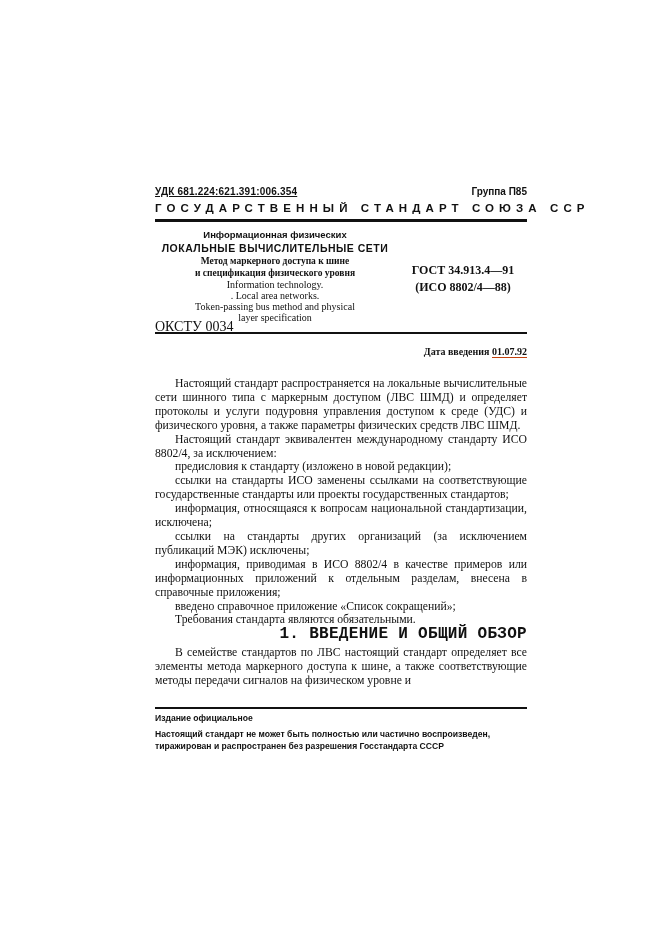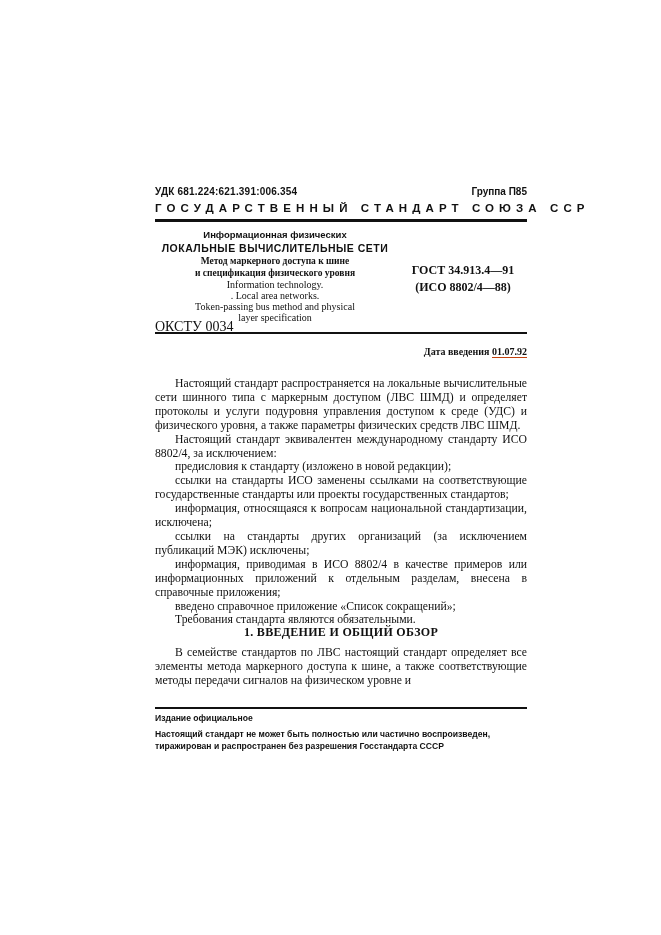--- a/index.html
+++ b/index.html
@@ -7,21 +7,21 @@
     width: 661px; height: 935px;
     background: #ffffff;
     position: relative;
     overflow: hidden;
     color: #111;
     font-family: "Liberation Serif", "DejaVu Serif", serif;
   }
   .abs { position: absolute; }
   .page { position: absolute; left: 155px; top: 0; width: 372px; height: 935px; }
 
-  .udk { top: 186px; left: 0; font-size: 10px; font-weight: bold; font-family: "Liberation Sans", sans-serif; letter-spacing: 0.2px; }
+  .udk { top: 186px; left: 0; font-size: 10px; font-weight: bold; font-family: "Liberation Sans", sans-serif; letter-spacing: 0.2px; text-decoration: underline; }
   .group { top: 186px; right: 0; font-size: 10px; font-weight: bold; font-family: "Liberation Sans", sans-serif; }
   .state-std { top: 202px; left: 0; width: 372px; font-size: 11.5px; font-weight: bold; font-family: "Liberation Sans", sans-serif; letter-spacing: 5.1px; white-space: nowrap; text-align: right; }
   .rule-thick { left: 0; width: 372px; background: #111; }
   .r1 { top: 219px; height: 3px; }
   .r2 { top: 332px; height: 2px; }
   .r3 { top: 707px; height: 1.5px; }
 
   .title-block { top: 229px; left: 0; width: 240px; text-align: center; }
   .tb-line { display: block; white-space: nowrap; }
   .t-it { font-size: 9.5px; font-weight: bold; font-family: "Liberation Sans", sans-serif; line-height: 12px; }
@@ -31,21 +31,21 @@
 
   .gost { top: 262px; left: 244px; width: 128px; text-align: center; font-size: 12px; font-weight: bold; line-height: 17px; }
   .okstu { top: 319px; left: 0; font-size: 14px; }
   .date { top: 346px; right: 0; font-size: 10px; font-weight: bold; }
   .date-val { border-bottom: 1px solid #c2410c; }
 
   .body-text { top: 377px; left: 0; width: 372px; font-size: 11.7px; line-height: 13.9px; text-align: justify; }
   .body-text p { margin: 0; }
   .ind { text-indent: 20px; }
 
-  .section-h { top: 625px; left: 0; width: 372px; text-align: center; font-size: 12px; font-weight: bold; font-family: Liberation Serif, serif; letter-spacing: 0.3px; }
+  .section-h { top: 625px; left: 0; width: 372px; text-align: right; font-size: 16px; font-weight: bold; font-family: Liberation Mono, monospace; letter-spacing: 0.3px; }
   .section-body { top: 646px; left: 0; width: 372px; font-size: 11.7px; line-height: 14.2px; text-align: justify; }
   .section-body p { margin: 0; }
 
   .footer { top: 712px; left: 0; width: 372px; font-family: "Liberation Sans", sans-serif; font-weight: bold; font-size: 8.6px; }
   .ft-ed { display: block; line-height: 12px; }
   .ft-notice { display: block; margin-top: 4px; line-height: 12px; }
 </style>
 </head>
 <body>
 

